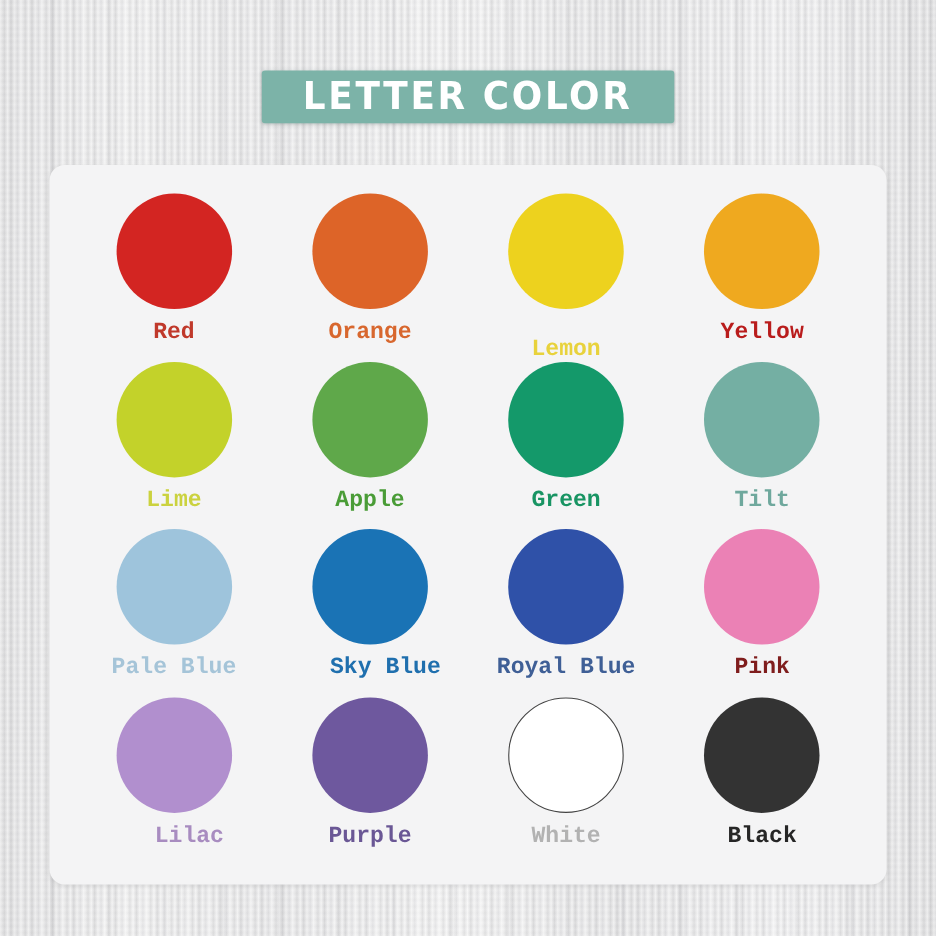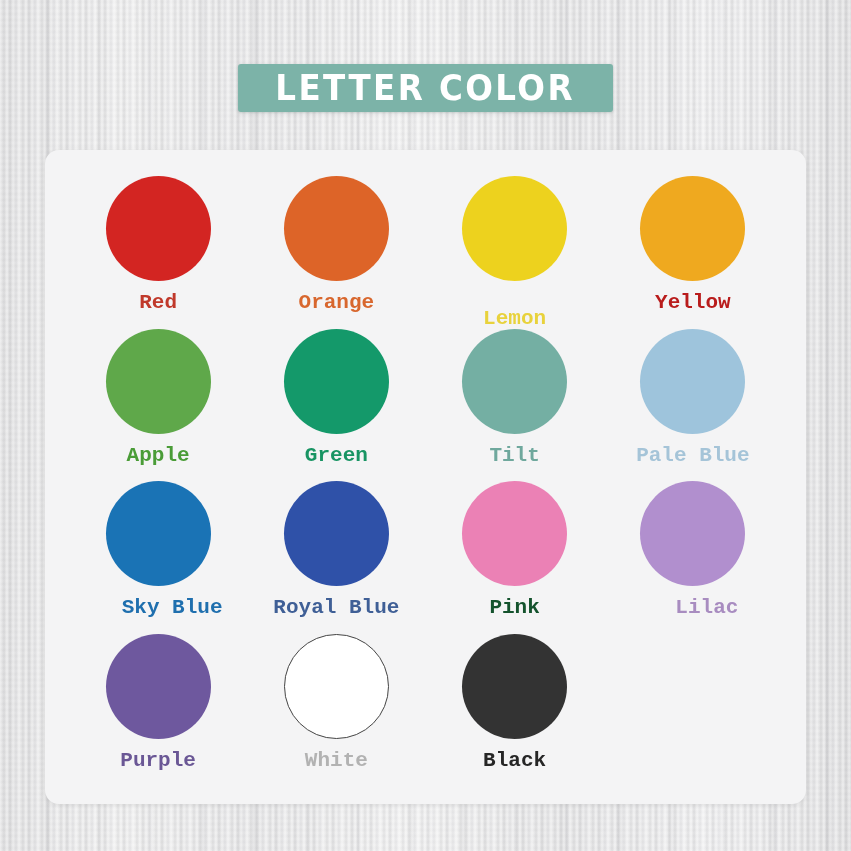--- a/index.html
+++ b/index.html
@@ -145,20 +145,24 @@
         </div>
         <div class="swatch-cell">
           <div class="swatch-dot" style="background: rgb(237, 210, 30);"></div>
           <div class="swatch-label" style="color: rgb(232, 210, 60); margin-top: 27px;">Lemon</div>
         </div>
         <div class="swatch-cell">
           <div class="swatch-dot" style="background: rgb(239, 169, 31);"></div>
           <div class="swatch-label" style="color: #b91c1c;">Yellow</div>
         </div>
         <div class="swatch-cell">
+          <div class="swatch-dot" style="background: rgb(195, 210, 42);"></div>
+          <div class="swatch-label" style="color: rgb(203, 210, 63);">Lime</div>
+        </div>
+        <div class="swatch-cell">
           <div class="swatch-dot" style="background: rgb(95, 168, 74);"></div>
           <div class="swatch-label" style="color: rgb(74, 156, 55);">Apple</div>
         </div>
         <div class="swatch-cell">
           <div class="swatch-dot" style="background: rgb(20, 153, 106);"></div>
           <div class="swatch-label" style="color: rgb(24, 148, 99);">Green</div>
         </div>
         <div class="swatch-cell">
           <div class="swatch-dot" style="background: rgb(116, 175, 163);"></div>
           <div class="swatch-label" style="color: rgb(111, 168, 157);">Tilt</div>
@@ -170,21 +174,21 @@
         <div class="swatch-cell">
           <div class="swatch-dot" style="background: rgb(26, 115, 181);"></div>
           <div class="swatch-label" style="color: rgb(31, 111, 174); margin-left: 28px;">Sky Blue</div>
         </div>
         <div class="swatch-cell">
           <div class="swatch-dot" style="background: rgb(47, 81, 168);"></div>
           <div class="swatch-label" style="color: rgb(63, 95, 150);">Royal Blue</div>
         </div>
         <div class="swatch-cell">
           <div class="swatch-dot" style="background: rgb(235, 129, 181);"></div>
-          <div class="swatch-label" style="color: #14532d;">Pink</div>
+          <div class="swatch-label" style="color: #7f1d1d;">Pink</div>
         </div>
         <div class="swatch-cell">
           <div class="swatch-dot" style="background: rgb(177, 143, 206);"></div>
           <div class="swatch-label" style="color: rgb(168, 140, 192); margin-left: 28px;">Lilac</div>
         </div>
         <div class="swatch-cell">
           <div class="swatch-dot" style="background: rgb(110, 88, 158);"></div>
           <div class="swatch-label" style="color: rgb(106, 87, 149);">Purple</div>
         </div>
         <div class="swatch-cell">

